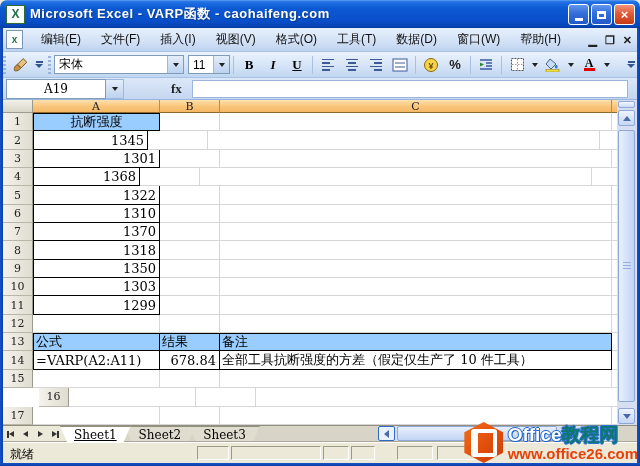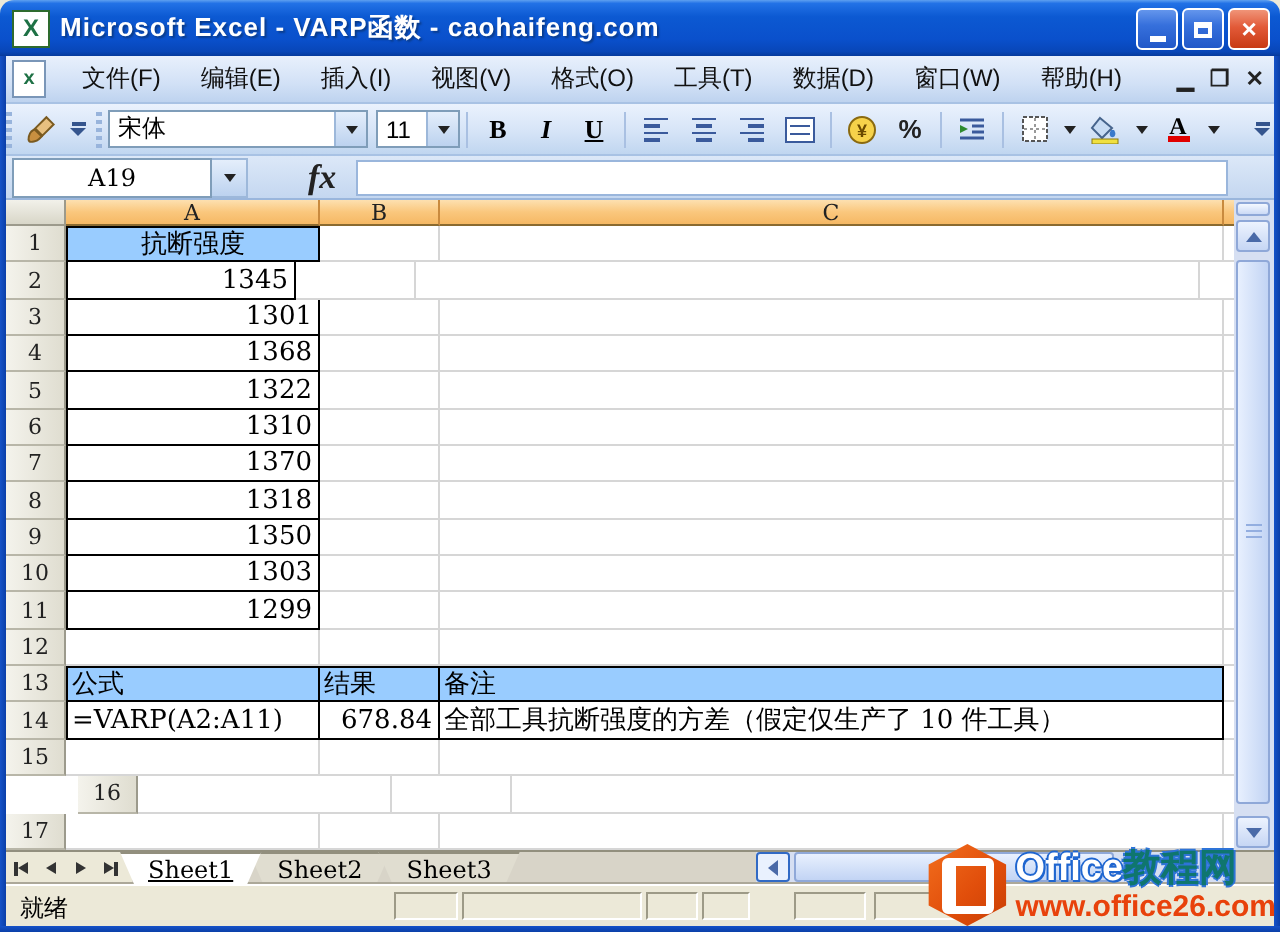--- a/index.html
+++ b/index.html
@@ -58,21 +58,21 @@
   .acolor .ach{font-weight:bold;font-size:12px;font-family:"Liberation Serif",serif;}
   .acolor .bar{width:11px;height:3px;}
   
   #formulabar{position:absolute;left:0;top:78px;width:640px;height:22px;
     background:linear-gradient(180deg,#DCE8F8,#C4D7F0);border-bottom:1px solid #9AB6DC;
     display:flex;align-items:center;box-sizing:border-box;}
   #namebox{width:98px;height:18px;background:#fff;border:1px solid #7F9DB9;margin-left:6px;
     font-size:12px;display:flex;align-items:center;justify-content:center;font-family:"DejaVu Serif",serif;}
   #namedrop{width:17px;height:18px;border:1px solid #9DB8DA;border-left:none;
     background:linear-gradient(180deg,#E4EEFB,#BCD2EF);display:flex;align-items:center;justify-content:center;}
-  #fxbtn{margin-left:30px;font-family:"Liberation Serif",serif;font-style:italic;font-weight:bold;font-size:17px;color:#222;}
+  #fxbtn{margin-left:47px;font-family:"Liberation Serif",serif;font-weight:bold;font-size:13px;color:#222;}
   #formulainput{margin-left:10px;width:436px;height:18px;background:#fff;border:1px solid #9AB6DC;box-sizing:border-box;}
   
   #gridwrap{position:absolute;left:0;top:100px;width:640px;height:325px;background:#fff;}
   #corner{position:absolute;left:3px;top:0;width:30px;height:13px;
     background:linear-gradient(180deg,#F2F1EA,#D8D6C8);border-right:1px solid #9C9A8C;border-bottom:1px solid #9C9A8C;box-sizing:border-box;}
   #colheaders{position:absolute;left:33px;top:0;height:13px;display:flex;}
   .colhdr{height:13px;box-sizing:border-box;border-right:1px solid #C98A3E;border-bottom:1px solid #8A6A30;
     background:linear-gradient(180deg,#FDE0B0 0%,#FAC77D 50%,#F5B864 100%);
     font-size:11px;display:flex;align-items:center;justify-content:center;color:#222;
     font-family:"DejaVu Serif",serif;}
@@ -162,22 +162,22 @@
         </div>
       <div class="tb-btn close">
           <span>×</span>
         </div>
     </div>
   </div>
 
   <div id="menubar">
     <div class="doc-icon">x</div>
     <div class="menus">
+        <span class="menu-item">编辑(E)</span>
         <span class="menu-item">文件(F)</span>
-        <span class="menu-item">编辑(E)</span>
         <span class="menu-item">插入(I)</span>
         <span class="menu-item">视图(V)</span>
         <span class="menu-item">格式(O)</span>
         <span class="menu-item">工具(T)</span>
         <span class="menu-item">数据(D)</span>
         <span class="menu-item">窗口(W)</span>
         <span class="menu-item">帮助(H)</span>
       </div>
     <div class="win-ctrls">
       <span>▁</span>
@@ -344,21 +344,21 @@
         </div>
         <div class="grow" style="height: 18.35px;">
           <div class="rowhdr">3</div>
           <div class="cell right kl kr kb" style="width: 127px;">1301</div>
           <div class="cell" style="width: 60px;"></div>
           <div class="cell" style="width: 392px;"></div>
           <div class="cell" style="width: 35px;"></div>
         </div>
         <div class="grow" style="height: 18.35px;">
           <div class="rowhdr">4</div>
-          <div class="cell right kl kr kb" style="width: 127px;">1368</div>
+          <div class="cell right kl kr kb" style="width: 107px;">1368</div>
           <div class="cell" style="width: 60px;"></div>
           <div class="cell" style="width: 392px;"></div>
           <div class="cell" style="width: 35px;"></div>
         </div>
         <div class="grow" style="height: 18.35px;">
           <div class="rowhdr">5</div>
           <div class="cell right kl kr kb" style="width: 127px;">1322</div>
           <div class="cell" style="width: 60px;"></div>
           <div class="cell" style="width: 392px;"></div>
           <div class="cell" style="width: 35px;"></div>

